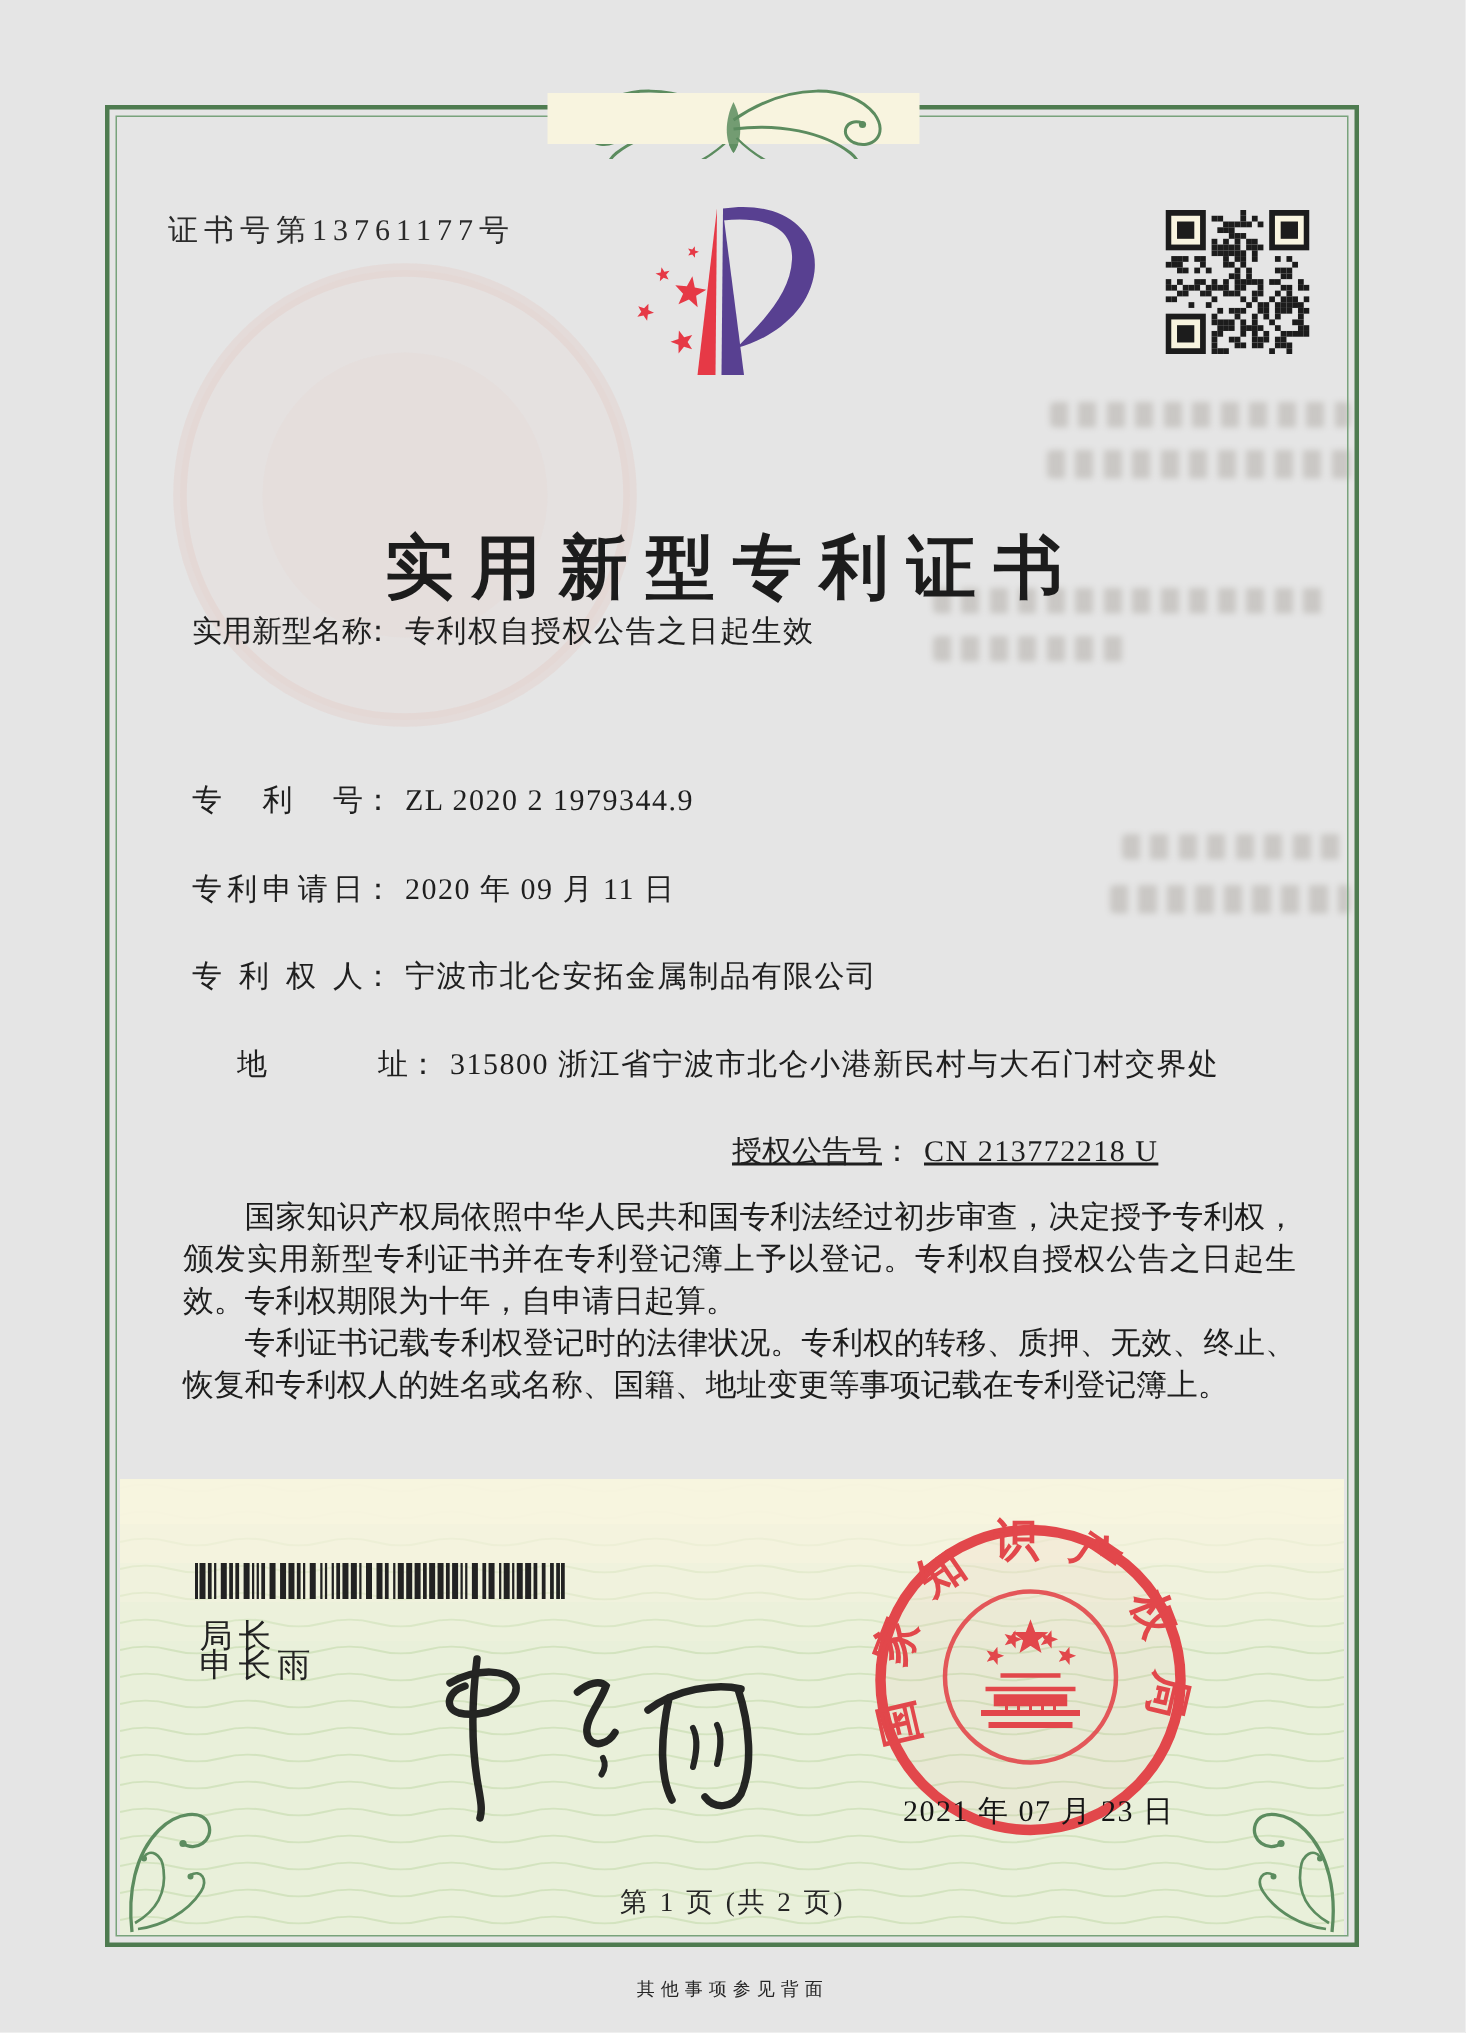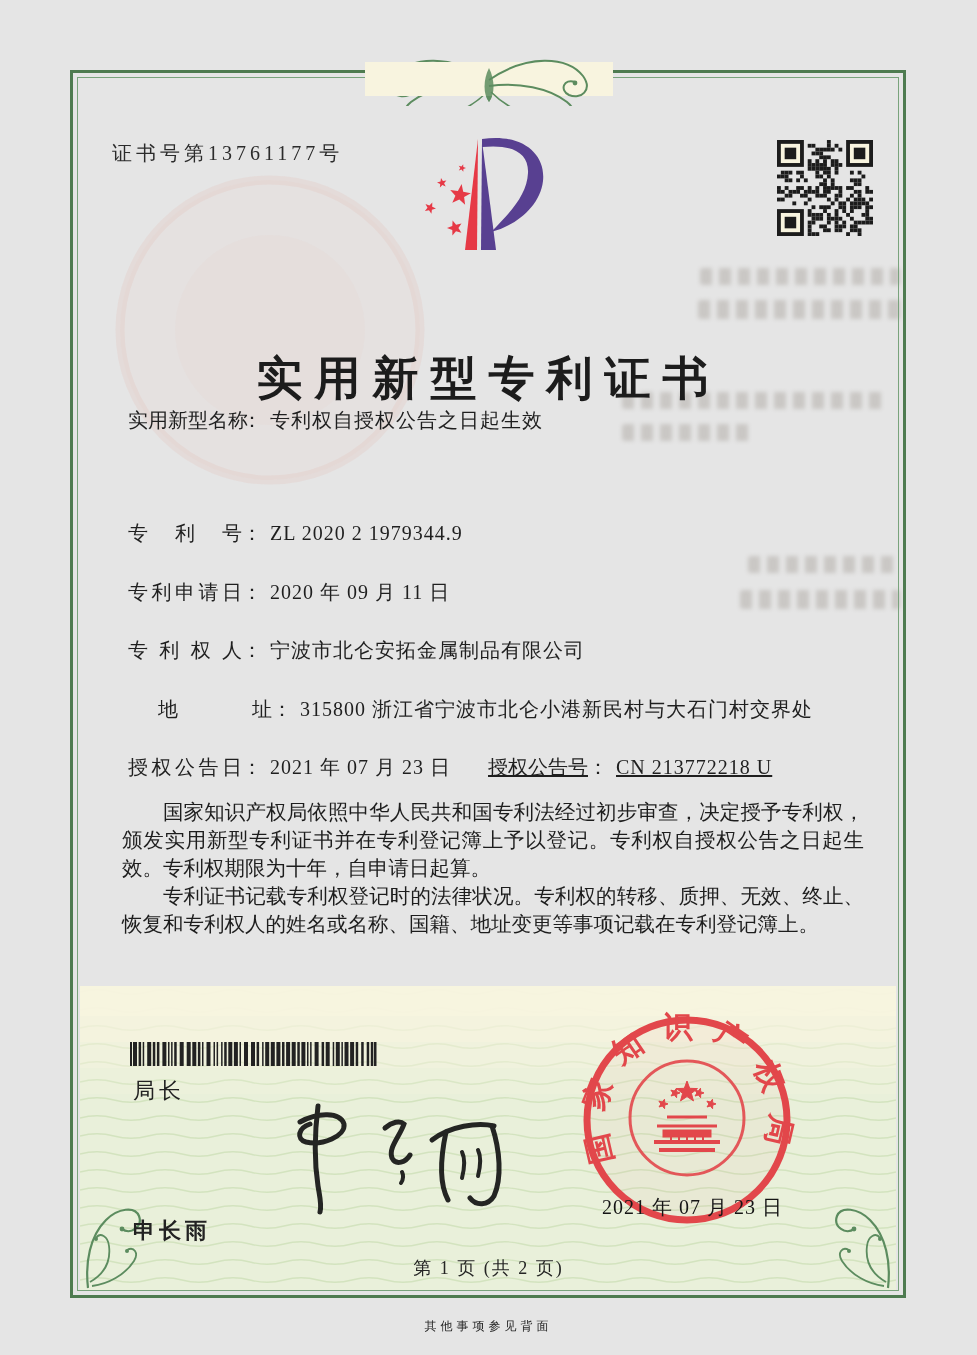--- a/index.html
+++ b/index.html
@@ -12,21 +12,21 @@
   .cert-no{left:112px;top:140px;font-size:20px;letter-spacing:4px;color:#2b2b2b;z-index:4;}
   .title{left:0;top:300px;width:977px;text-align:center;font-size:46px;font-weight:bold;letter-spacing:12px;color:#1c1c1c;z-index:4;margin-top:48px;}
   .frow{left:128px;font-size:20px;color:#1f1f1f;z-index:4;white-space:nowrap;}
   .f-label{display:inline-block;width:114px;text-align:justify;text-align-last:justify;}
   .f-colon{display:inline-block;margin-right:8px;}
   .f-value{letter-spacing:1px;}
   .grant{left:488px;top:754px;font-size:20px;color:#1f1f1f;z-index:4;white-space:nowrap;text-decoration:underline;}
   .bodytext{left:122px;top:798px;width:742px;font-size:20.5px;line-height:28px;color:#1d1d1d;text-align:justify;z-index:4;}
   .bodytext p{margin:0;text-indent:2em;}
   .sig-title{left:133px;top:1076px;font-size:22px;letter-spacing:4px;color:#222;z-index:4;}
-  .sig-name{left:133px;top:1216px;font-size:22px;letter-spacing:4px;color:#222;z-index:4;font-weight:bold;}
+  .sig-name{left:133px;top:1095px;font-size:22px;letter-spacing:4px;color:#222;z-index:4;}
   .seal-date{left:602px;top:1194px;font-size:20px;letter-spacing:1px;color:#151515;z-index:6;white-space:nowrap;}
   .page-num{left:0;top:1256px;width:977px;text-align:center;font-size:18px;color:#252525;letter-spacing:2px;z-index:4;}
   .back-note{left:0;top:1318px;width:977px;text-align:center;font-size:12px;letter-spacing:4px;color:#252525;z-index:4;}
   .bleed{position:absolute;filter:blur(2px);opacity:.38;border-radius:3px;z-index:1;
     background:repeating-linear-gradient(90deg, rgba(110,100,88,.6) 0 12px, rgba(110,100,88,0) 12px 19px);}
   svg{display:block;}
 </style>
 </head>
 <body>
 
@@ -334,21 +334,20 @@
       <rect x="7.68" y="76.8" width="11.52" height="11.52" fill="#1c1c1c"></rect>
     </svg>
 
   <div class="abs title">实用新型专利证书</div>
 
   <div class="abs frow" style="top:407px;"><span class="f-label">实用新型名称</span><span class="f-colon">：</span><span class="f-value">专利权自授权公告之日起生效</span></div>
   <div class="abs frow" style="top:520px;"><span class="f-label">专利号</span><span class="f-colon">：</span><span class="f-value">ZL 2020 2 1979344.9</span></div>
   <div class="abs frow" style="top:579px;"><span class="f-label">专利申请日</span><span class="f-colon">：</span><span class="f-value">2020 年 09 月 11 日</span></div>
   <div class="abs frow" style="top:637px;"><span class="f-label">专利权人</span><span class="f-colon">：</span><span class="f-value">宁波市北仑安拓金属制品有限公司</span></div>
   <div class="abs frow" style="top:696px;margin-left:30px;"><span class="f-label">地址</span><span class="f-colon">：</span><span class="f-value">315800 浙江省宁波市北仑小港新民村与大石门村交界处</span></div>
-  <div class="abs frow" style="top:754px;"><span class="f-label">授权公告日</span><span class="f-colon">：</span><span class="f-value">2021 年 07 月 23 日</span></div>
   <div class="abs grant"><span>授权公告号</span><span class="f-colon">：</span><span class="f-value">CN 213772218 U</span></div>
 
   <div class="abs bodytext">
     <p>国家知识产权局依照中华人民共和国专利法经过初步审查，决定授予专利权，颁发实用新型专利证书并在专利登记簿上予以登记。专利权自授权公告之日起生效。专利权期限为十年，自申请日起算。</p>
     <p>专利证书记载专利权登记时的法律状况。专利权的转移、质押、无效、终止、恢复和专利权人的姓名或名称、国籍、地址变更等事项记载在专利登记簿上。</p>
   </div>
 
   <svg id="barcode" class="abs" style="left:130px;top:1042px;z-index:4;" width="248" height="24" viewBox="0 0 248 24">
       <rect x="0" y="0" width="2" height="24" fill="#222"></rect>
       <rect x="3" y="0" width="4" height="24" fill="#222"></rect>

